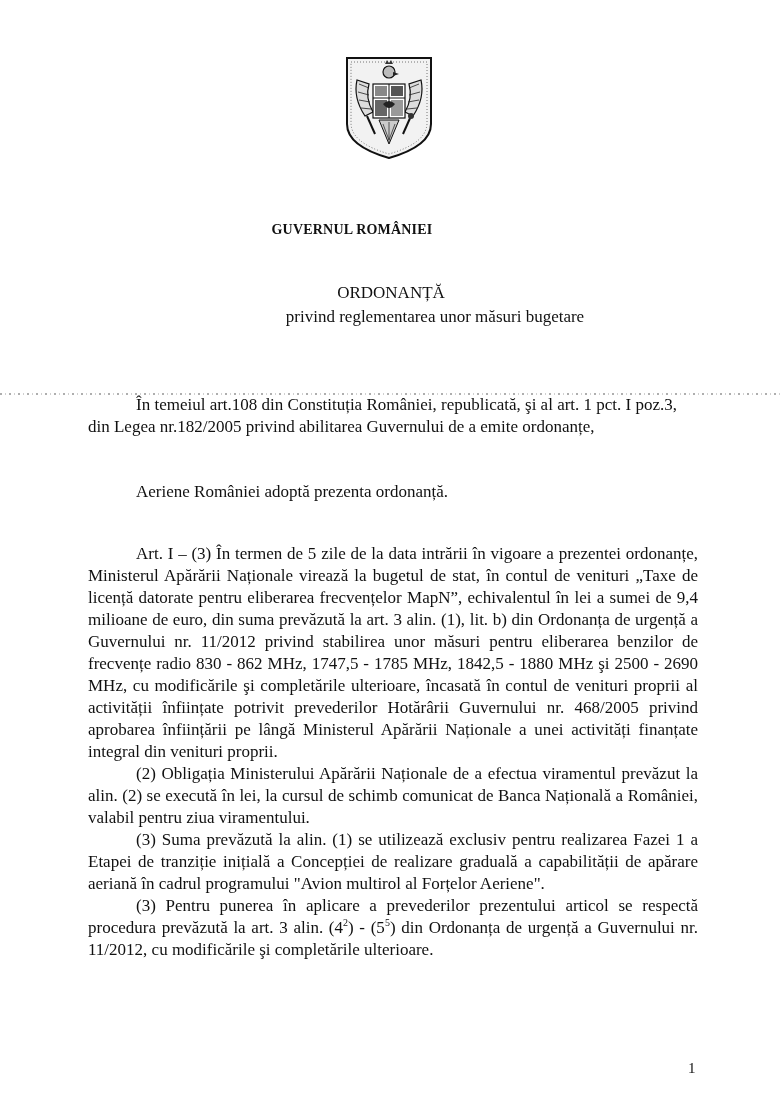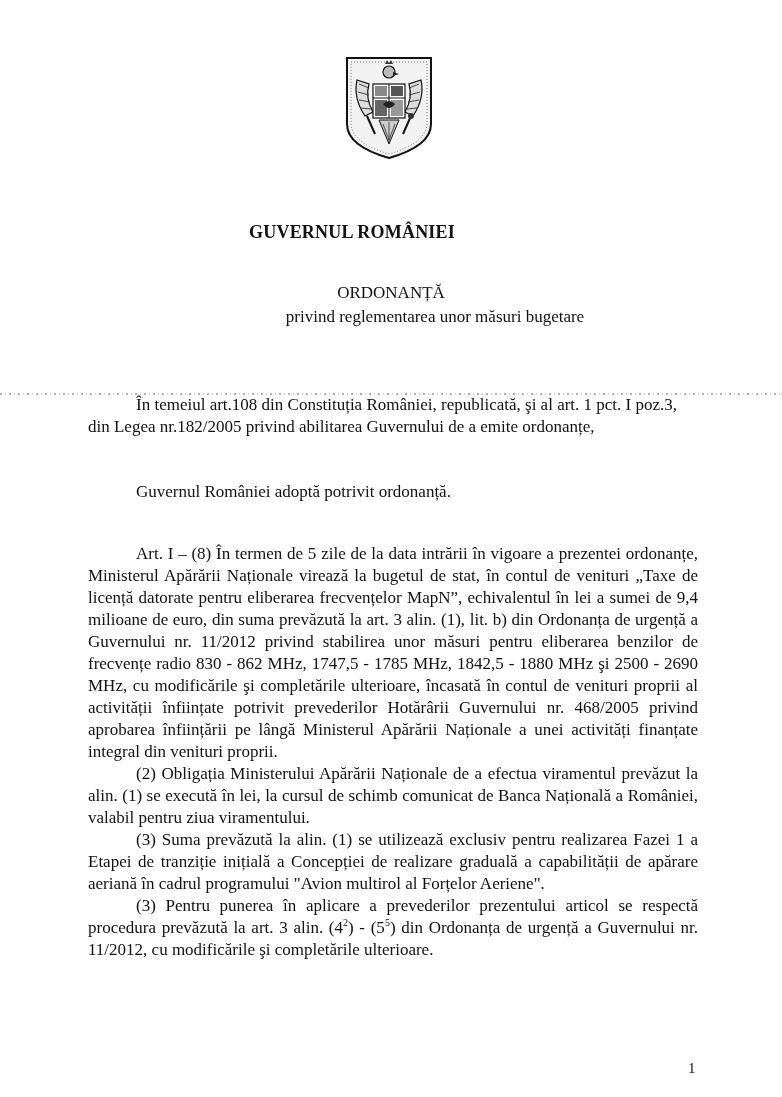--- a/index.html
+++ b/index.html
@@ -28,21 +28,21 @@
       width: 92px;
       height: 106px;
     }
     .title-gov {
       position: absolute;
       left: 0;
       width: 704px;
       top: 222px;
       text-align: center;
       font-weight: bold;
-      font-size: 18px;
+      font-size: 14px;
       letter-spacing: 0.2px;
     }
     .title-ord {
       position: absolute;
       left: 0;
       width: 782px;
       top: 283px;
       text-align: center;
       font-size: 17px;
     }
@@ -126,31 +126,31 @@
   <div class="title-ord">ORDONANȚĂ</div>
   <div class="subtitle">privind reglementarea unor măsuri bugetare</div>
 
   <div class="scanline"></div>
 
   <div class="body-text preamble">
     <p class="p">În temeiul art.108 din Constituția României, republicată, şi al art. 1 pct. I poz.3, din Legea nr.182/2005 privind abilitarea Guvernului de a emite ordonanțe,</p>
   </div>
 
   <div class="body-text adopt">
-    <p class="p">Guvernul României adoptă potrivit ordonanță.</p>
+    <p class="p">Aeriene României adoptă prezenta ordonanță.</p>
   </div>
 
   <div class="body-text articles">
     <p class="p">
-      <span>Art. I – (8)</span>
+      <span>Art. I – (3)</span>
       <span>În termen de 5 zile de la data intrării în vigoare a prezentei ordonanțe, Ministerul Apărării Naționale virează la bugetul de stat, în contul de venituri „Taxe de licență datorate pentru eliberarea frecvențelor MapN”, echivalentul în lei a sumei de 9,4 milioane de euro, din suma prevăzută la art. 3 alin. (1), lit. b) din  Ordonanța de urgență a Guvernului nr. 11/2012 privind stabilirea unor măsuri pentru eliberarea benzilor de frecvențe radio 830 - 862 MHz, 1747,5 - 1785 MHz, 1842,5 - 1880 MHz şi 2500 - 2690 MHz, cu modificările şi completările ulterioare, încasată în contul de venituri proprii al activității înființate potrivit prevederilor Hotărârii Guvernului nr. 468/2005 privind aprobarea înființării pe lângă Ministerul Apărării Naționale a unei activități finanțate integral din venituri proprii.</span>
     </p>
     <p class="p">
       <span>(2)</span>
-      <span>Obligația Ministerului Apărării Naționale de a efectua viramentul prevăzut la alin. (1) se execută în lei, la cursul de schimb comunicat de Banca Națională a României, valabil pentru ziua viramentului.</span>
+      <span>Obligația Ministerului Apărării Naționale de a efectua viramentul prevăzut la alin. (2) se execută în lei, la cursul de schimb comunicat de Banca Națională a României, valabil pentru ziua viramentului.</span>
     </p>
     <p class="p">
       <span>(3)</span>
       <span>Suma prevăzută la alin. (1) se utilizează exclusiv pentru realizarea Fazei 1 a Etapei de tranziție inițială a Concepției de realizare graduală a capabilității de apărare aeriană în cadrul programului "Avion multirol al Forțelor Aeriene".</span>
     </p>
     <p class="p">
       <span>(3)</span>
       <span>Pentru punerea în aplicare a prevederilor prezentului articol se respectă procedura prevăzută la art. 3 alin. (4</span><sup>2</sup><span>) - (5</span><sup>5</sup><span>) din Ordonanța de urgență a Guvernului nr. 11/2012, cu modificările şi completările ulterioare.</span>
     </p>
   </div>

